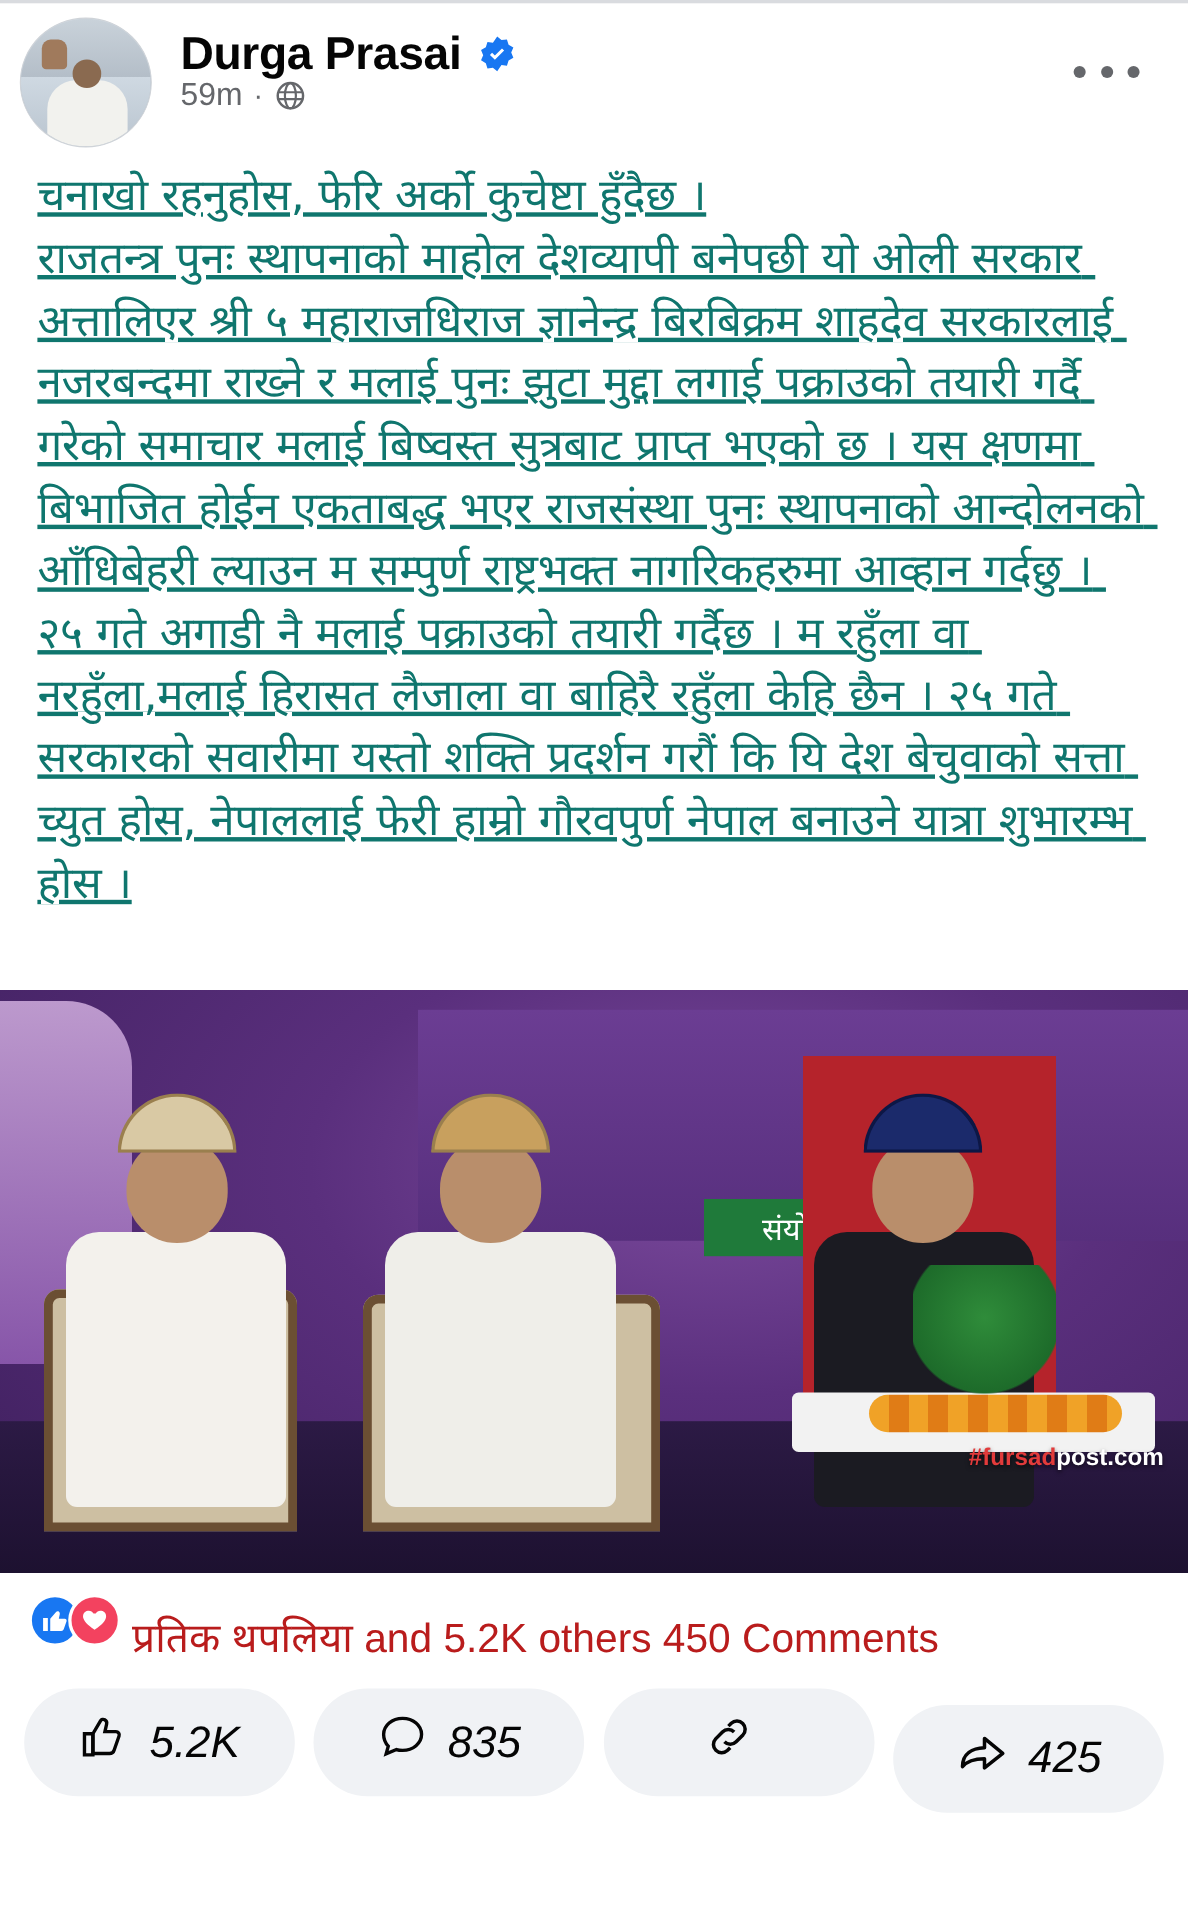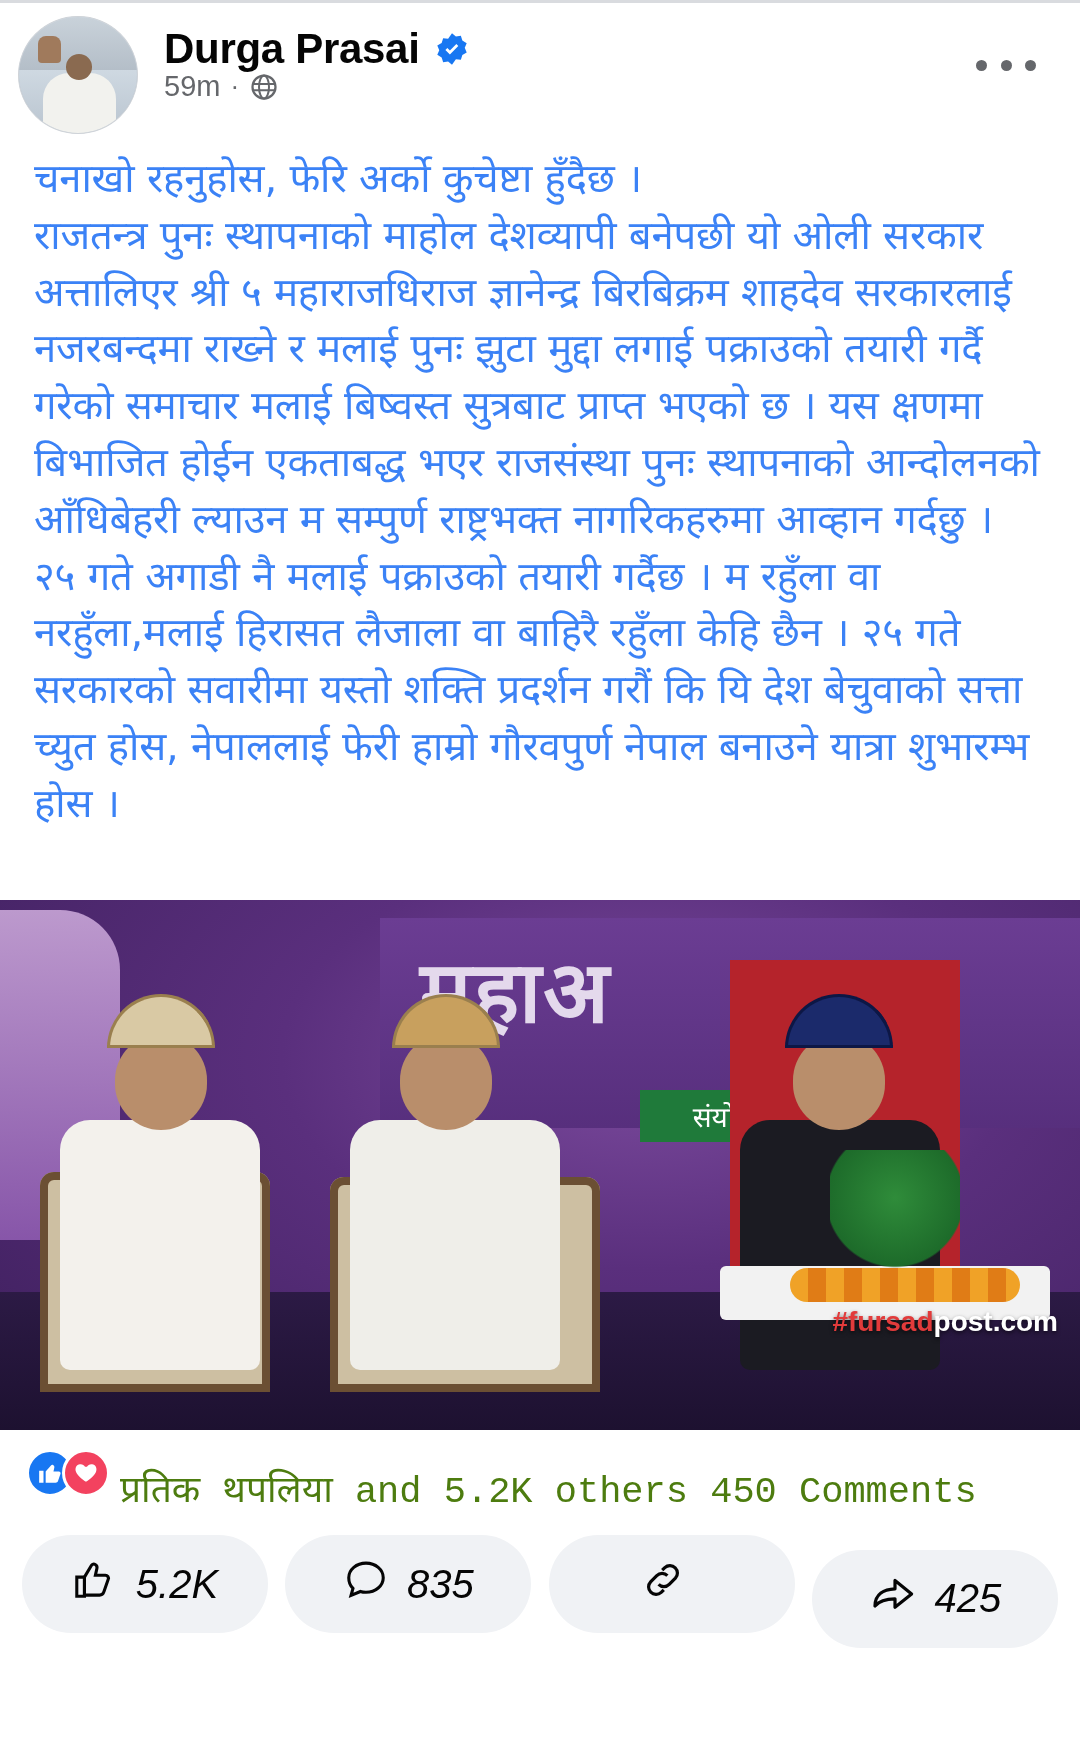--- a/index.html
+++ b/index.html
@@ -143,24 +143,25 @@
     display: block;
   }
   
   .post-text {
     position: absolute;
     top: 150px;
     left: 34px;
     width: 1010px;
     font-size: 40px;
     line-height: 1.42;
-    color: #3b82f6;
+    color: #0f766e;
     white-space: pre-wrap;
     font-family: "DejaVu Sans", "Liberation Sans", sans-serif;
     letter-spacing: -0.2px;
+    text-decoration: underline;
   }
   
   .photo {
     position: absolute;
     top: 900px;
     left: 0;
     width: 1080px;
     height: 530px;
     overflow: hidden;
     background: #3a2352;
@@ -289,21 +290,21 @@
     bottom: 128px;
     width: 230px;
     height: 34px;
     background: repeating-linear-gradient(90deg,#f0a227 0 18px,#e07c16 18px 36px);
     border-radius: 18px;
   }
   .ph-watermark {
     position: absolute;
     right: 22px;
     bottom: 92px;
-    font-size: 28px;
+    font-size: 22px;
     font-weight: bold;
     color: #ffffff;
     font-family: "Liberation Sans", sans-serif;
     text-shadow: 0 2px 4px rgba(0,0,0,.6);
   }
   .ph-watermark .hash { color: #e23b3b; }
   
   .reactions {
     position: absolute;
     top: 1445px;
@@ -323,22 +324,22 @@
     color: #fff;
     font-size: 26px;
     border: 3px solid #fff;
     box-sizing: border-box;
   }
   .react-like { background: #1877f2; }
   .react-love { background: #f3425f; margin-left: -12px; }
   .react-text {
     margin-left: 10px;
     font-size: 37px;
-    color: #4d7c0f;
-    font-family: Liberation Mono, monospace;
+    color: #b91c1c;
+    font-family: Liberation Sans, sans-serif;
     white-space: nowrap;
     margin-top: 28px;
   }
   
   .actions {
     position: absolute;
     top: 1532px;
     left: 22px;
     width: 1036px;
     height: 104px;
@@ -412,21 +413,20 @@
       <i></i>
     </div>
   </div>
 
   <div class="post-text">चनाखो रहनुहोस, फेरि अर्को कुचेष्टा हुँदैछ ।
 राजतन्त्र पुनः स्थापनाको माहोल देशव्यापी बनेपछी यो ओली सरकार अत्तालिएर श्री ५ महाराजधिराज ज्ञानेन्द्र बिरबिक्रम शाहदेव सरकारलाई नजरबन्दमा राख्ने र मलाई पुनः झुटा मुद्दा लगाई पक्राउको तयारी गर्दै गरेको समाचार मलाई बिष्वस्त सुत्रबाट प्राप्त भएको छ । यस क्षणमा बिभाजित होईन एकताबद्ध भएर राजसंस्था पुनः स्थापनाको आन्दोलनको आँधिबेहरी ल्याउन म सम्पुर्ण राष्ट्रभक्त नागरिकहरुमा आव्हान गर्दछु । २५ गते अगाडी नै मलाई पक्राउको तयारी गर्दैछ । म रहुँला वा नरहुँला,मलाई हिरासत लैजाला वा बाहिरै रहुँला केहि छैन । २५ गते सरकारको सवारीमा यस्तो शक्ति प्रदर्शन गरौं कि यि देश बेचुवाको सत्ता च्युत होस, नेपाललाई फेरी हाम्रो गौरवपुर्ण नेपाल बनाउने यात्रा शुभारम्भ होस ।</div>
 
   <div class="photo">
     <div class="ph-bg"></div>
     <div class="ph-banner"></div>
-    <div class="ph-banner-text">महाअ</div>
     <div class="ph-green">संयोजक</div>
     <div class="ph-red-panel"></div>
     <div class="ph-flower-left"></div>
 
     <div class="ph-stage"></div>
 
     <div class="ph-chair c1"></div>
     <div class="ph-chair c2"></div>
 
     <div class="ph-person p1"></div>

